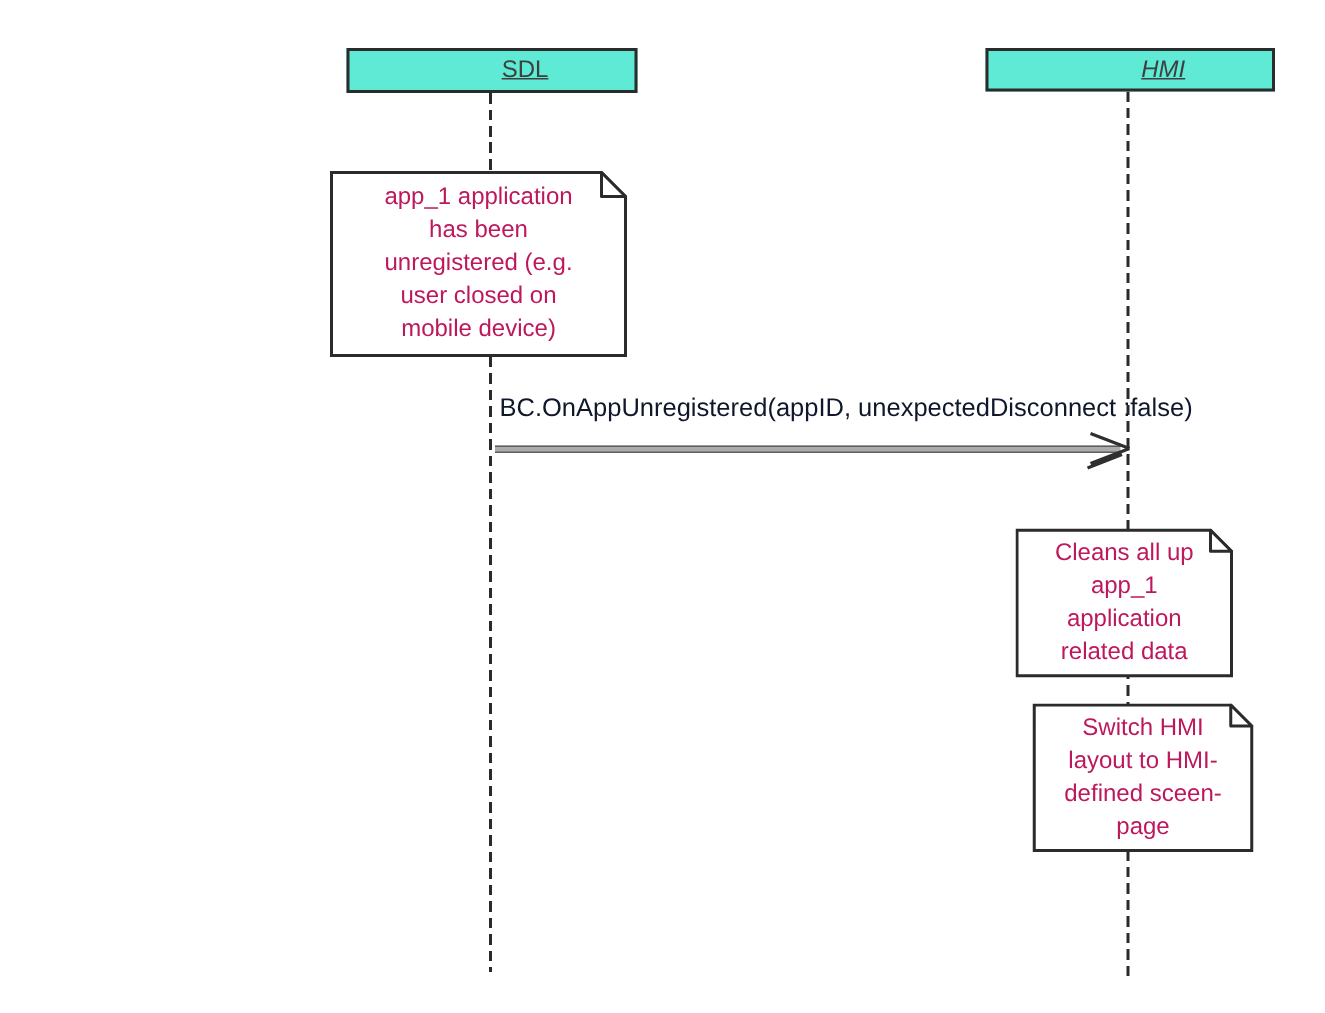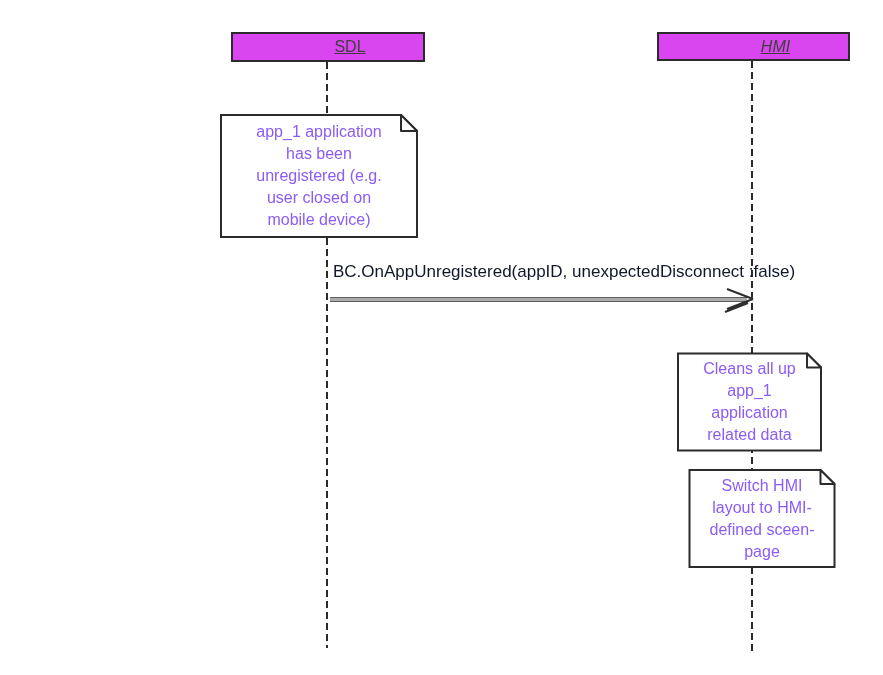--- a/index.html
+++ b/index.html
@@ -15,21 +15,21 @@
     background: #ffffff;
     font-family: "Liberation Sans", sans-serif;
     color: #3f3f3f;
     overflow: hidden;
   }
 
   
   .phead {
     position: absolute;
     box-sizing: border-box;
-    background: #d946ef;
+    background: #5eead4;
     border: 2px solid #2b2b2b;
     display: flex;
     align-items: center;
     justify-content: center;
     font-size: 16px;
     z-index: 3;
     padding-left: 44px;
   }
   .phead-sdl { left: 231px; top: 32px; width: 194px; height: 30px; }
   .phead-hmi { left: 657px; top: 32px; width: 193px; height: 29px; font-style: italic; }
@@ -54,21 +54,21 @@
   .note .note-text {
     position: absolute;
     left: 3px; right: 3px; top: 2px; bottom: 2px;
     display: flex;
     align-items: center;
     justify-content: center;
     text-align: center;
     white-space: pre-line;
     font-size: 16px;
     line-height: 22px;
-    color: #8b5cf6;
+    color: #be185d;
   }
 
   
   .msg-label {
     position: absolute;
     left: 333px;
     top: 261px;
     font-size: 17px;
     line-height: 22px;
     white-space: nowrap;

